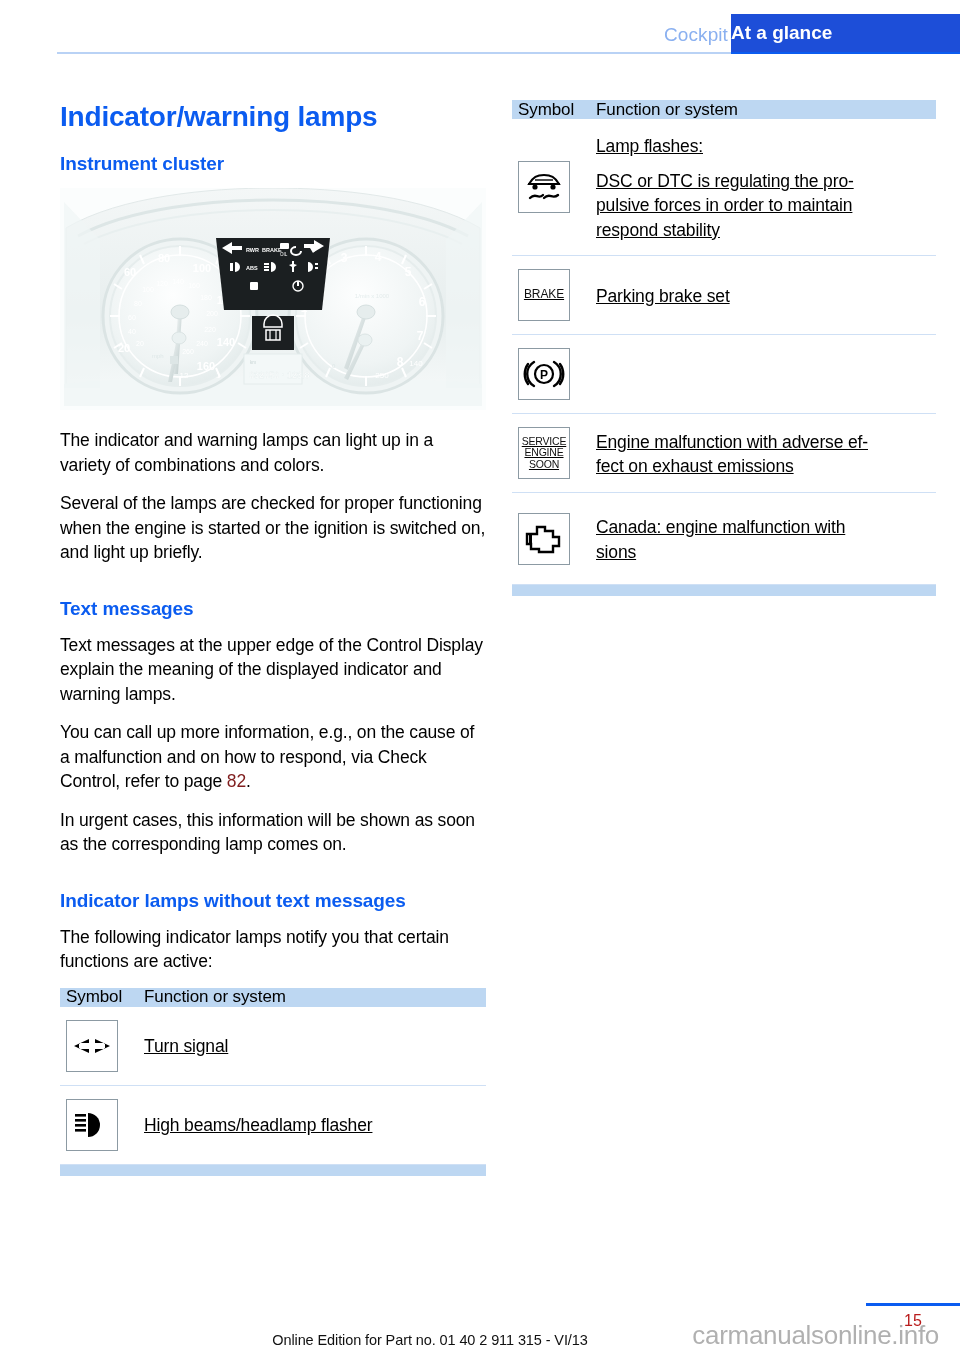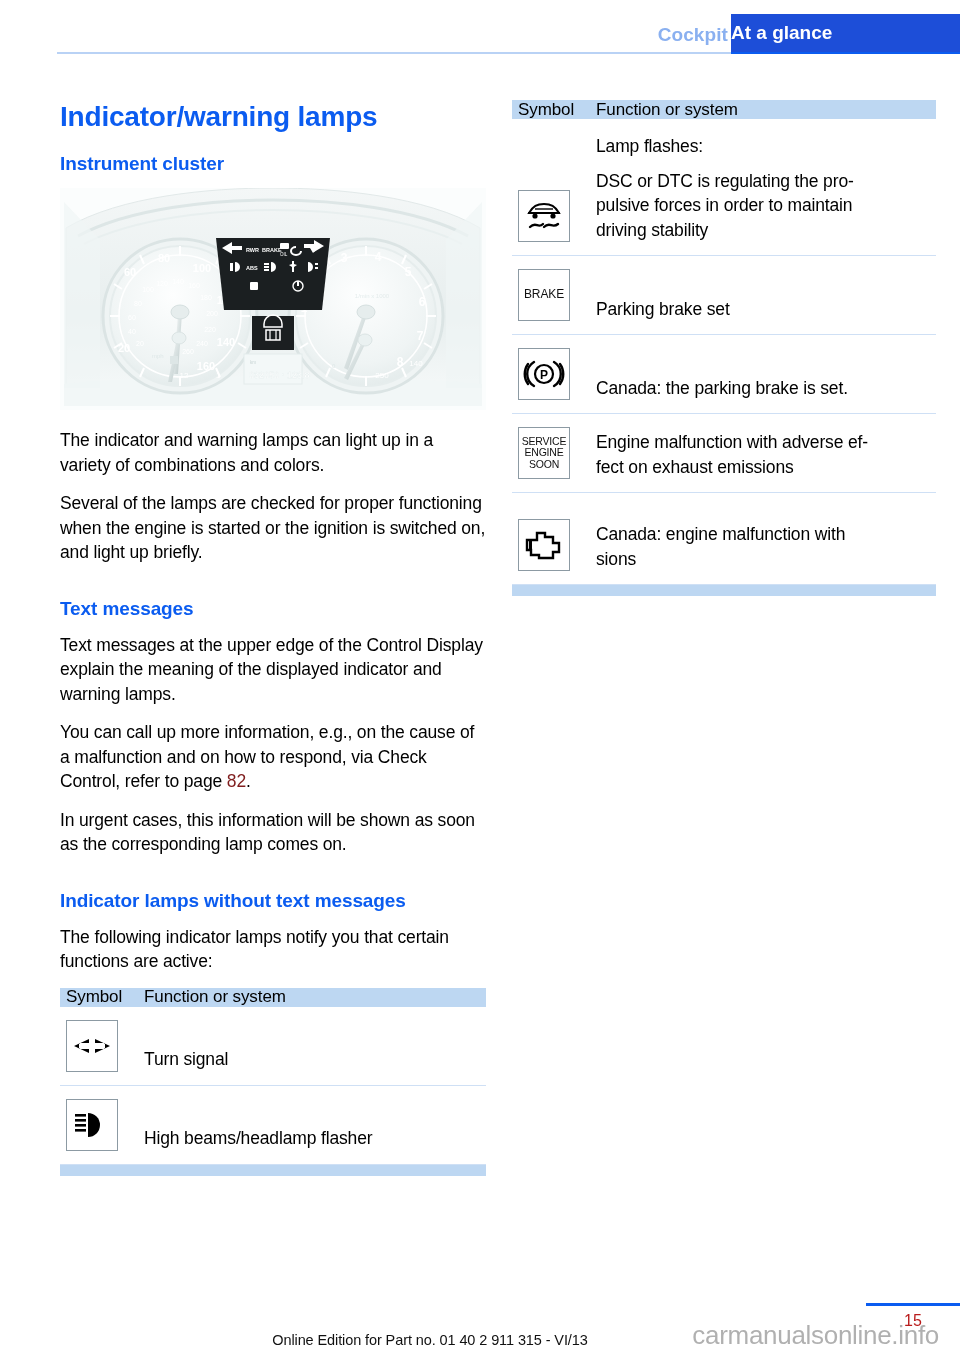--- a/index.html
+++ b/index.html
@@ -16,21 +16,21 @@
   
   .runhead {
     position: absolute;
     left: 0; top: 0;
     width: 960px; height: 56px;
   }
   .runhead-cockpit {
     position: absolute;
     right: 232px; top: 24px;
     font-size: 19px;
-    font-weight: bold;
+    font-weight: normal;
     color: #8ab0f0;
     letter-spacing: 0.1px;
     white-space: nowrap;
   }
   .runhead-chapter {
     position: absolute;
     left: 731px; top: 14px;
     width: 262px; height: 38px;
     background: #1d4ed8;
     color: #ffffff;
@@ -120,24 +120,25 @@
     height: 19px;
     display: flex;
     align-items: center;
     font-size: 17px;
     letter-spacing: -0.1px;
   }
   .sym-thead .th-symbol { width: 84px; padding-left: 6px; }
   .sym-thead .th-func { flex: 1; }
   .sym-row {
     display: flex;
-    align-items: flex-end;
+    align-items: center;
     border-bottom: 1.5px solid #cfe0f5;
     padding: 13px 0 13px 0;
     min-height: 74px;
+    text-decoration: underline;
   }
   .sym-row:last-child { border-bottom: none; }
   .sym-cell-icon {
     width: 84px;
     display: flex;
     justify-content: flex-start;
     padding-left: 6px;
     flex-shrink: 0;
   }
   .sym-cell-text {
@@ -474,21 +475,21 @@
               <path d="M6 31 C 12 25, 14 33, 19 28" fill="none" stroke="#000" stroke-width="2.4" stroke-linecap="round"></path>
               <path d="M20 31 C 26 25, 28 33, 34 28" fill="none" stroke="#000" stroke-width="2.4" stroke-linecap="round"></path>
             </svg>
           </div>
         </div>
         <div class="sym-cell-text">
           <span class="ln">Lamp flashes:</span>
           <span style="display:block;height:10px;"></span>
           <span class="ln">DSC or DTC is regulating the pro-</span>
           <span class="ln">pulsive forces in order to maintain</span>
-          <span class="ln">driving stability</span>
+          <span class="ln">respond stability</span>
         </div>
       </div>
 
       <div class="sym-row">
         <div class="sym-cell-icon">
           <div class="icon-box">
             <span class="icon-text big">BRAKE</span>
           </div>
         </div>
         <div class="sym-cell-text">
@@ -502,23 +503,20 @@
             <svg width="42" height="36" viewBox="0 0 42 36">
               <circle cx="21" cy="18" r="9" fill="none" stroke="#000" stroke-width="2.2"></circle>
               <text x="21" y="23" font-family="Liberation Sans, sans-serif" font-size="12" font-weight="bold" text-anchor="middle" fill="#000">P</text>
               <path d="M11 6 A14 14 0 0 0 11 30" fill="none" stroke="#000" stroke-width="2.4" stroke-linecap="round"></path>
               <path d="M31 6 A14 14 0 0 1 31 30" fill="none" stroke="#000" stroke-width="2.4" stroke-linecap="round"></path>
               <path d="M5 8 A17 17 0 0 0 5 28" fill="none" stroke="#000" stroke-width="2.4" stroke-linecap="round"></path>
               <path d="M37 8 A17 17 0 0 1 37 28" fill="none" stroke="#000" stroke-width="2.4" stroke-linecap="round"></path>
             </svg>
           </div>
         </div>
-        <div class="sym-cell-text">
-          <span class="ln">Canada: the parking brake is set.</span>
-        </div>
       </div>
 
       <div class="sym-row">
         <div class="sym-cell-icon">
           <div class="icon-box">
             <div class="icon-text">
               <div>SERVICE</div>
               <div>ENGINE</div>
               <div>SOON</div>
             </div>

